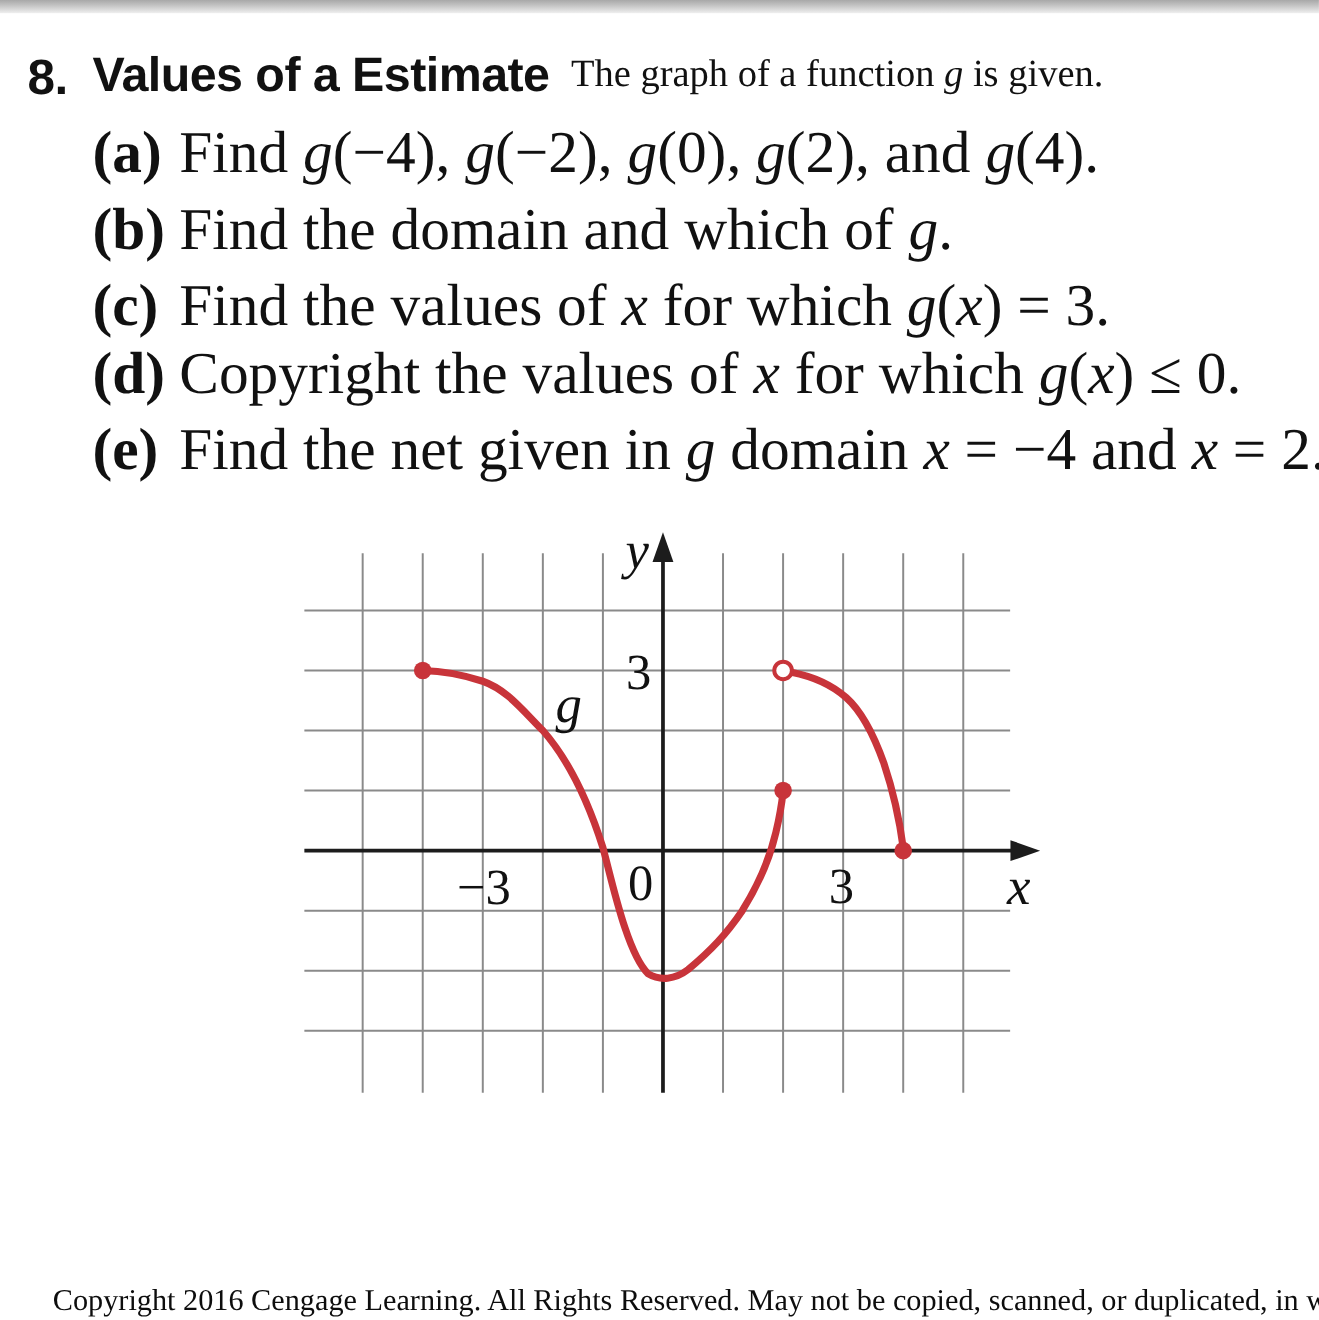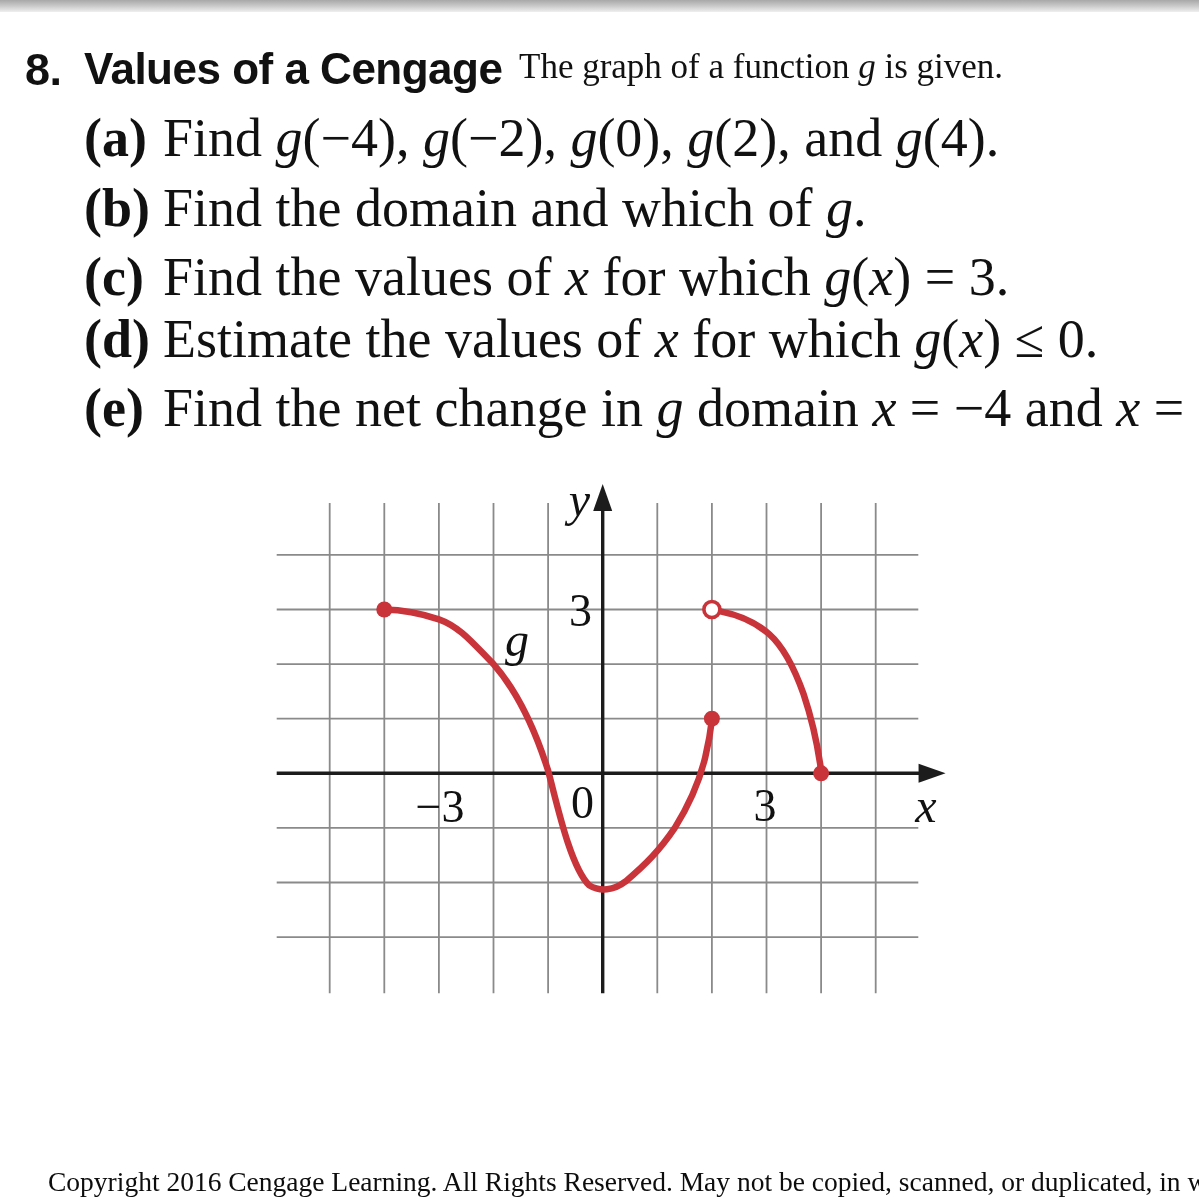--- a/index.html
+++ b/index.html
@@ -31,37 +31,37 @@
     white-space:nowrap;
   }
 </style>
 </head>
 <body>
 
 <div class="top-strip"></div>
 
 <div>
   <span class="abs sans num">8.</span>
-  <span class="abs sans title">Values of a Cengage</span>
+  <span class="abs sans title">Values of a Estimate</span>
   <span class="abs serif intro"><span>The graph of a function </span><span class="it">g</span><span> is given.</span></span>
 
   <div class="abs serif part p0">
     <span class="plabel">(a)</span><span><span>Find </span><span class="it">g</span><span>(−4), </span><span class="it">g</span><span>(−2), </span><span class="it">g</span><span>(0), </span><span class="it">g</span><span>(2), and </span><span class="it">g</span><span>(4).</span></span>
   </div>
   <div class="abs serif part p1">
     <span class="plabel">(b)</span><span><span>Find the domain and which of </span><span class="it">g</span><span>.</span></span>
   </div>
   <div class="abs serif part p2">
     <span class="plabel">(c)</span><span><span>Find the values of </span><span class="it">x</span><span> for which </span><span class="it">g</span><span>(</span><span class="it">x</span><span>) = 3.</span></span>
   </div>
   <div class="abs serif part p3">
-    <span class="plabel">(d)</span><span><span>Estimate the values of </span><span class="it">x</span><span> for which </span><span class="it">g</span><span>(</span><span class="it">x</span><span>) ≤ 0.</span></span>
+    <span class="plabel">(d)</span><span><span>Copyright the values of </span><span class="it">x</span><span> for which </span><span class="it">g</span><span>(</span><span class="it">x</span><span>) ≤ 0.</span></span>
   </div>
   <div class="abs serif part p4">
-    <span class="plabel">(e)</span><span><span>Find the net change in </span><span class="it">g</span><span> domain </span><span class="it">x</span><span> = −4 and </span><span class="it">x</span><span> = 2.</span></span>
+    <span class="plabel">(e)</span><span><span>Find the net given in </span><span class="it">g</span><span> domain </span><span class="it">x</span><span> = −4 and </span><span class="it">x</span><span> = 2.</span></span>
   </div>
 </div>
 
 <div class="graph-wrap">
   <svg id="graph-svg" width="700" height="540" viewBox="0 0 700 540">
       <g stroke="#8a8a8a" stroke-width="1.8">
         <line x1="69.7" y1="523.3" x2="69.7" y2="33.0"></line>
         <line x1="124.3" y1="523.3" x2="124.3" y2="33.0"></line>
         <line x1="178.9" y1="523.3" x2="178.9" y2="33.0"></line>
         <line x1="233.5" y1="523.3" x2="233.5" y2="33.0"></line>

